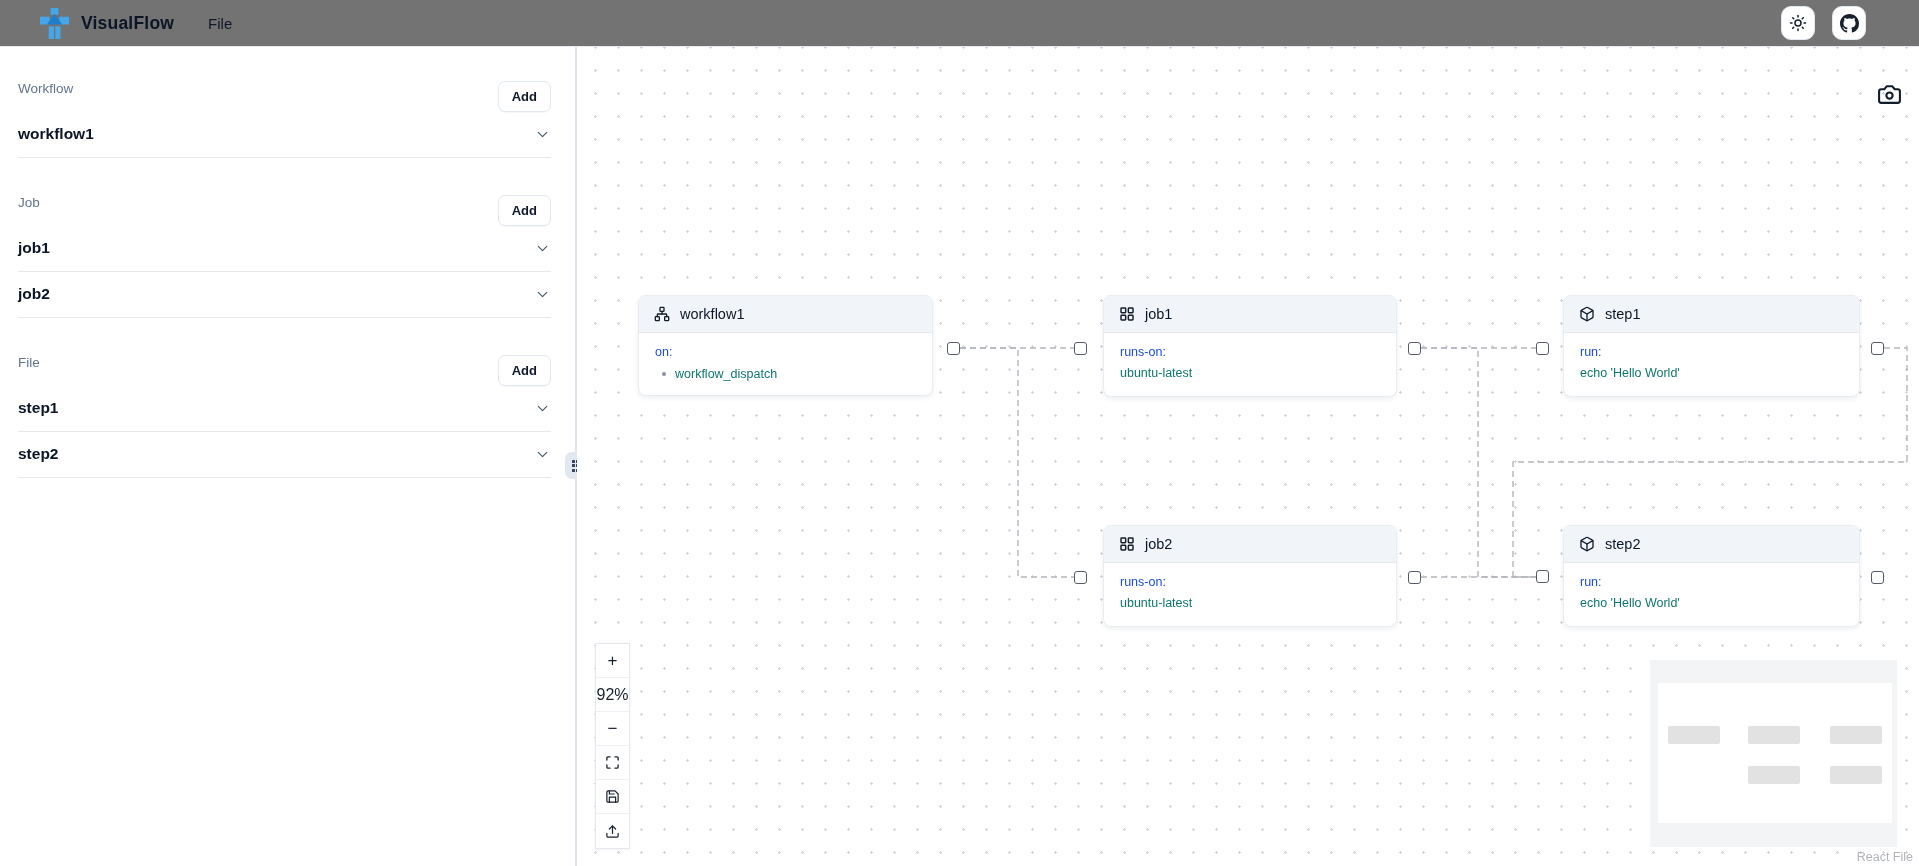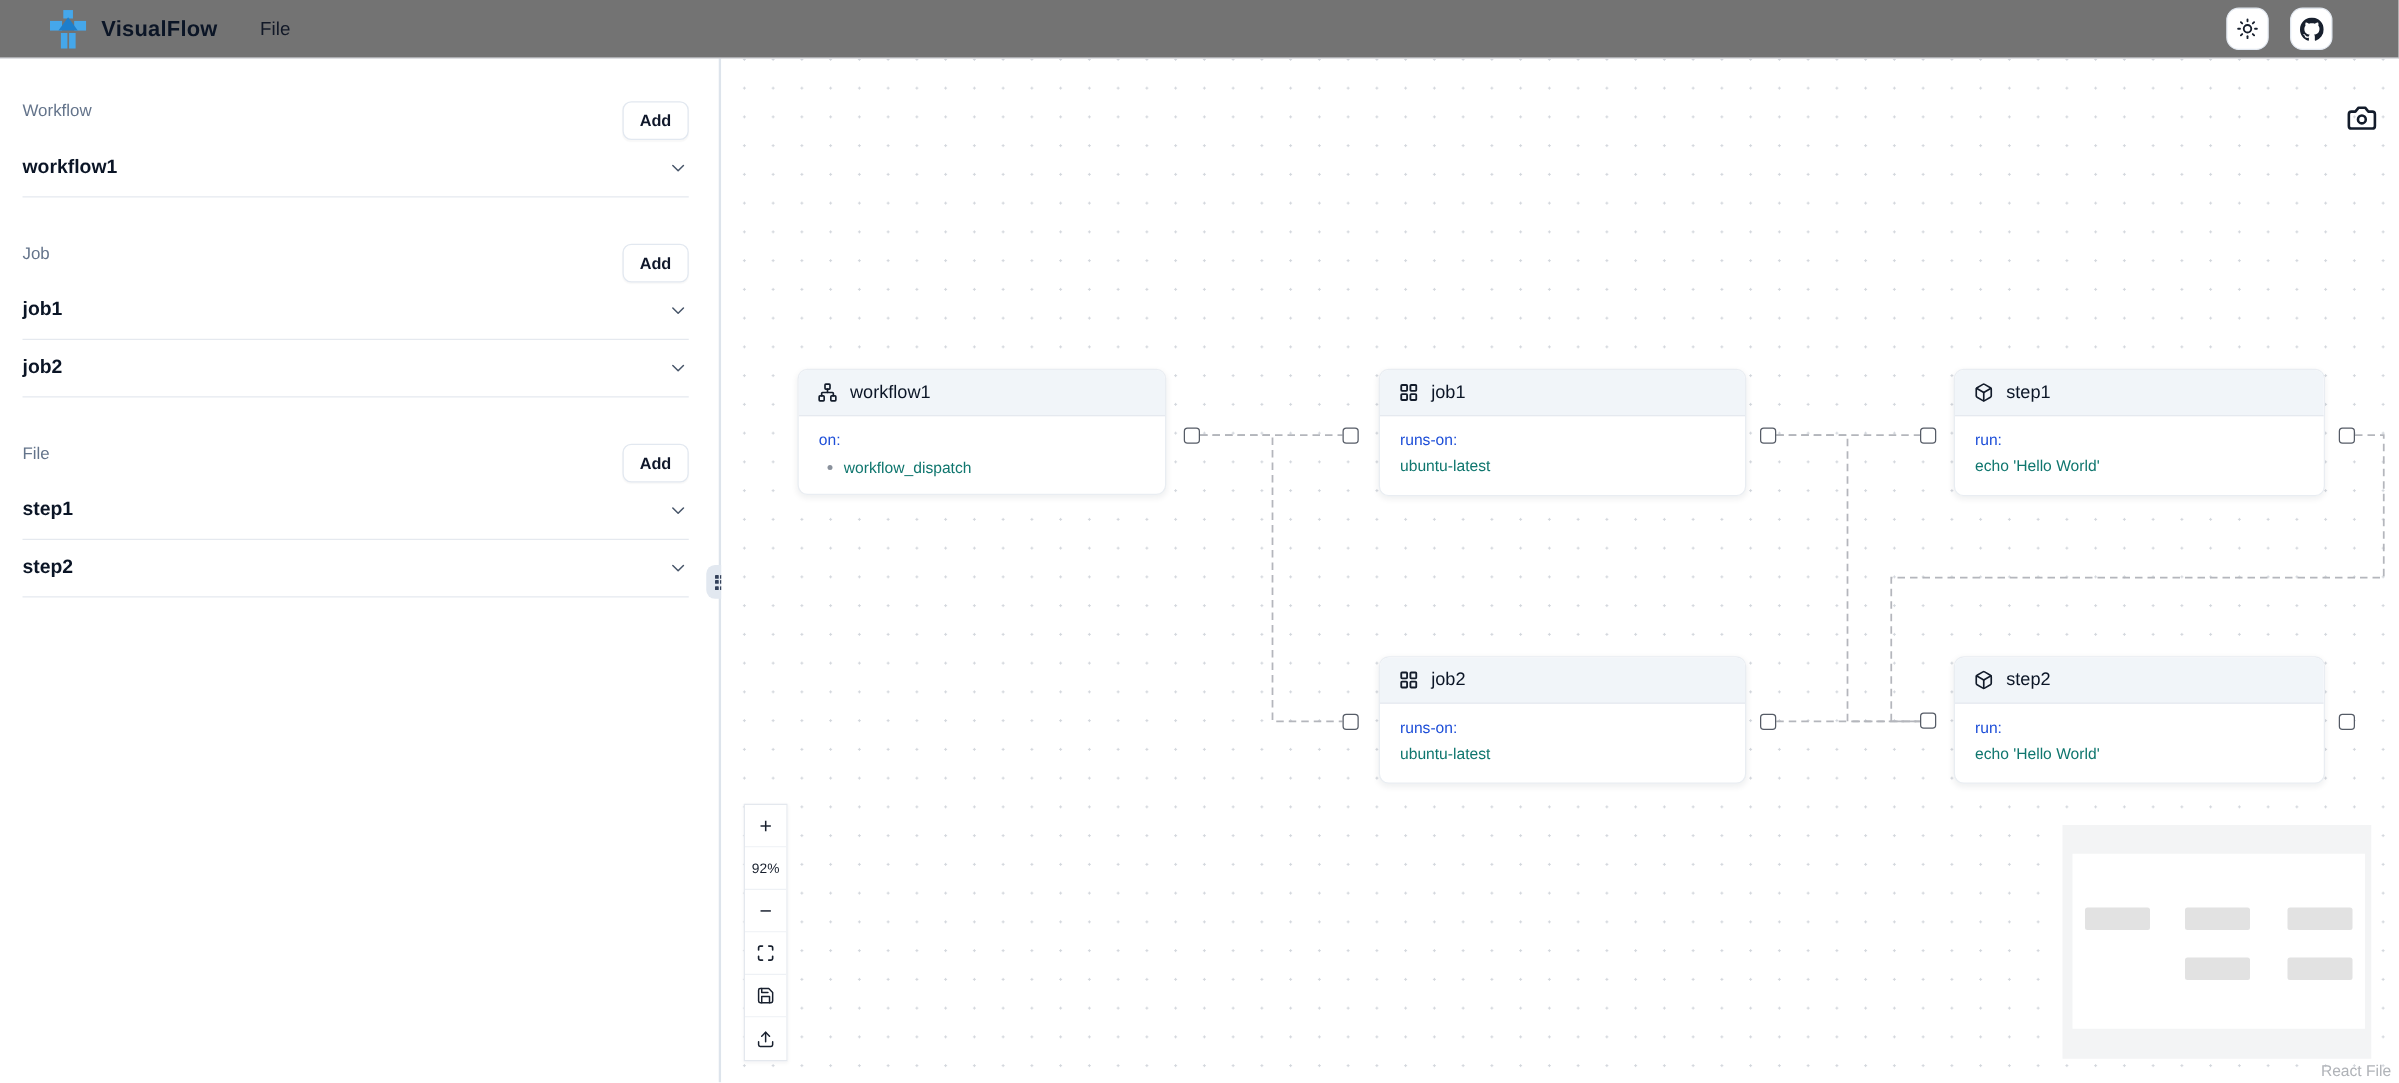--- a/index.html
+++ b/index.html
@@ -70,21 +70,21 @@
     background:transparent; border:none; color:#131c2b; cursor:pointer;
     display:flex; align-items:center; justify-content:center; }
 
   
   .controls { position:absolute; left:18px; top:596px; width:35px; background:#fff;
     border:1px solid #e4e8ee; box-shadow:0 1px 3px rgba(15,23,42,.05); }
   .ctrl { width:100%; height:34px; background:#fff; border:none; border-bottom:1px solid #eef1f5;
     display:flex; align-items:center; justify-content:center; color:#18202e; cursor:pointer;
     font-family:inherit; font-size:17px; }
   .ctrl:last-child { border-bottom:none; }
-  .zoom-level { font-size:11px; color:#18202e; cursor:default; }
+  .zoom-level { font-size:16px; color:#18202e; cursor:default; }
 
   
   .minimap { position:absolute; left:1073px; top:613px; width:247px; height:187px;
     background:#f3f4f5; cursor:pointer; }
   .mini-viewport { position:absolute; left:8px; top:23px; width:234px; height:140px; background:#fff; }
   .mini-node { position:absolute; width:52px; height:18px; background:#e2e2e2; border-radius:2px; }
 
   .attribution { position:absolute; right:6px; bottom:2px; font-size:12.5px; color:#b0b3b8; }
 </style>
 </head>

